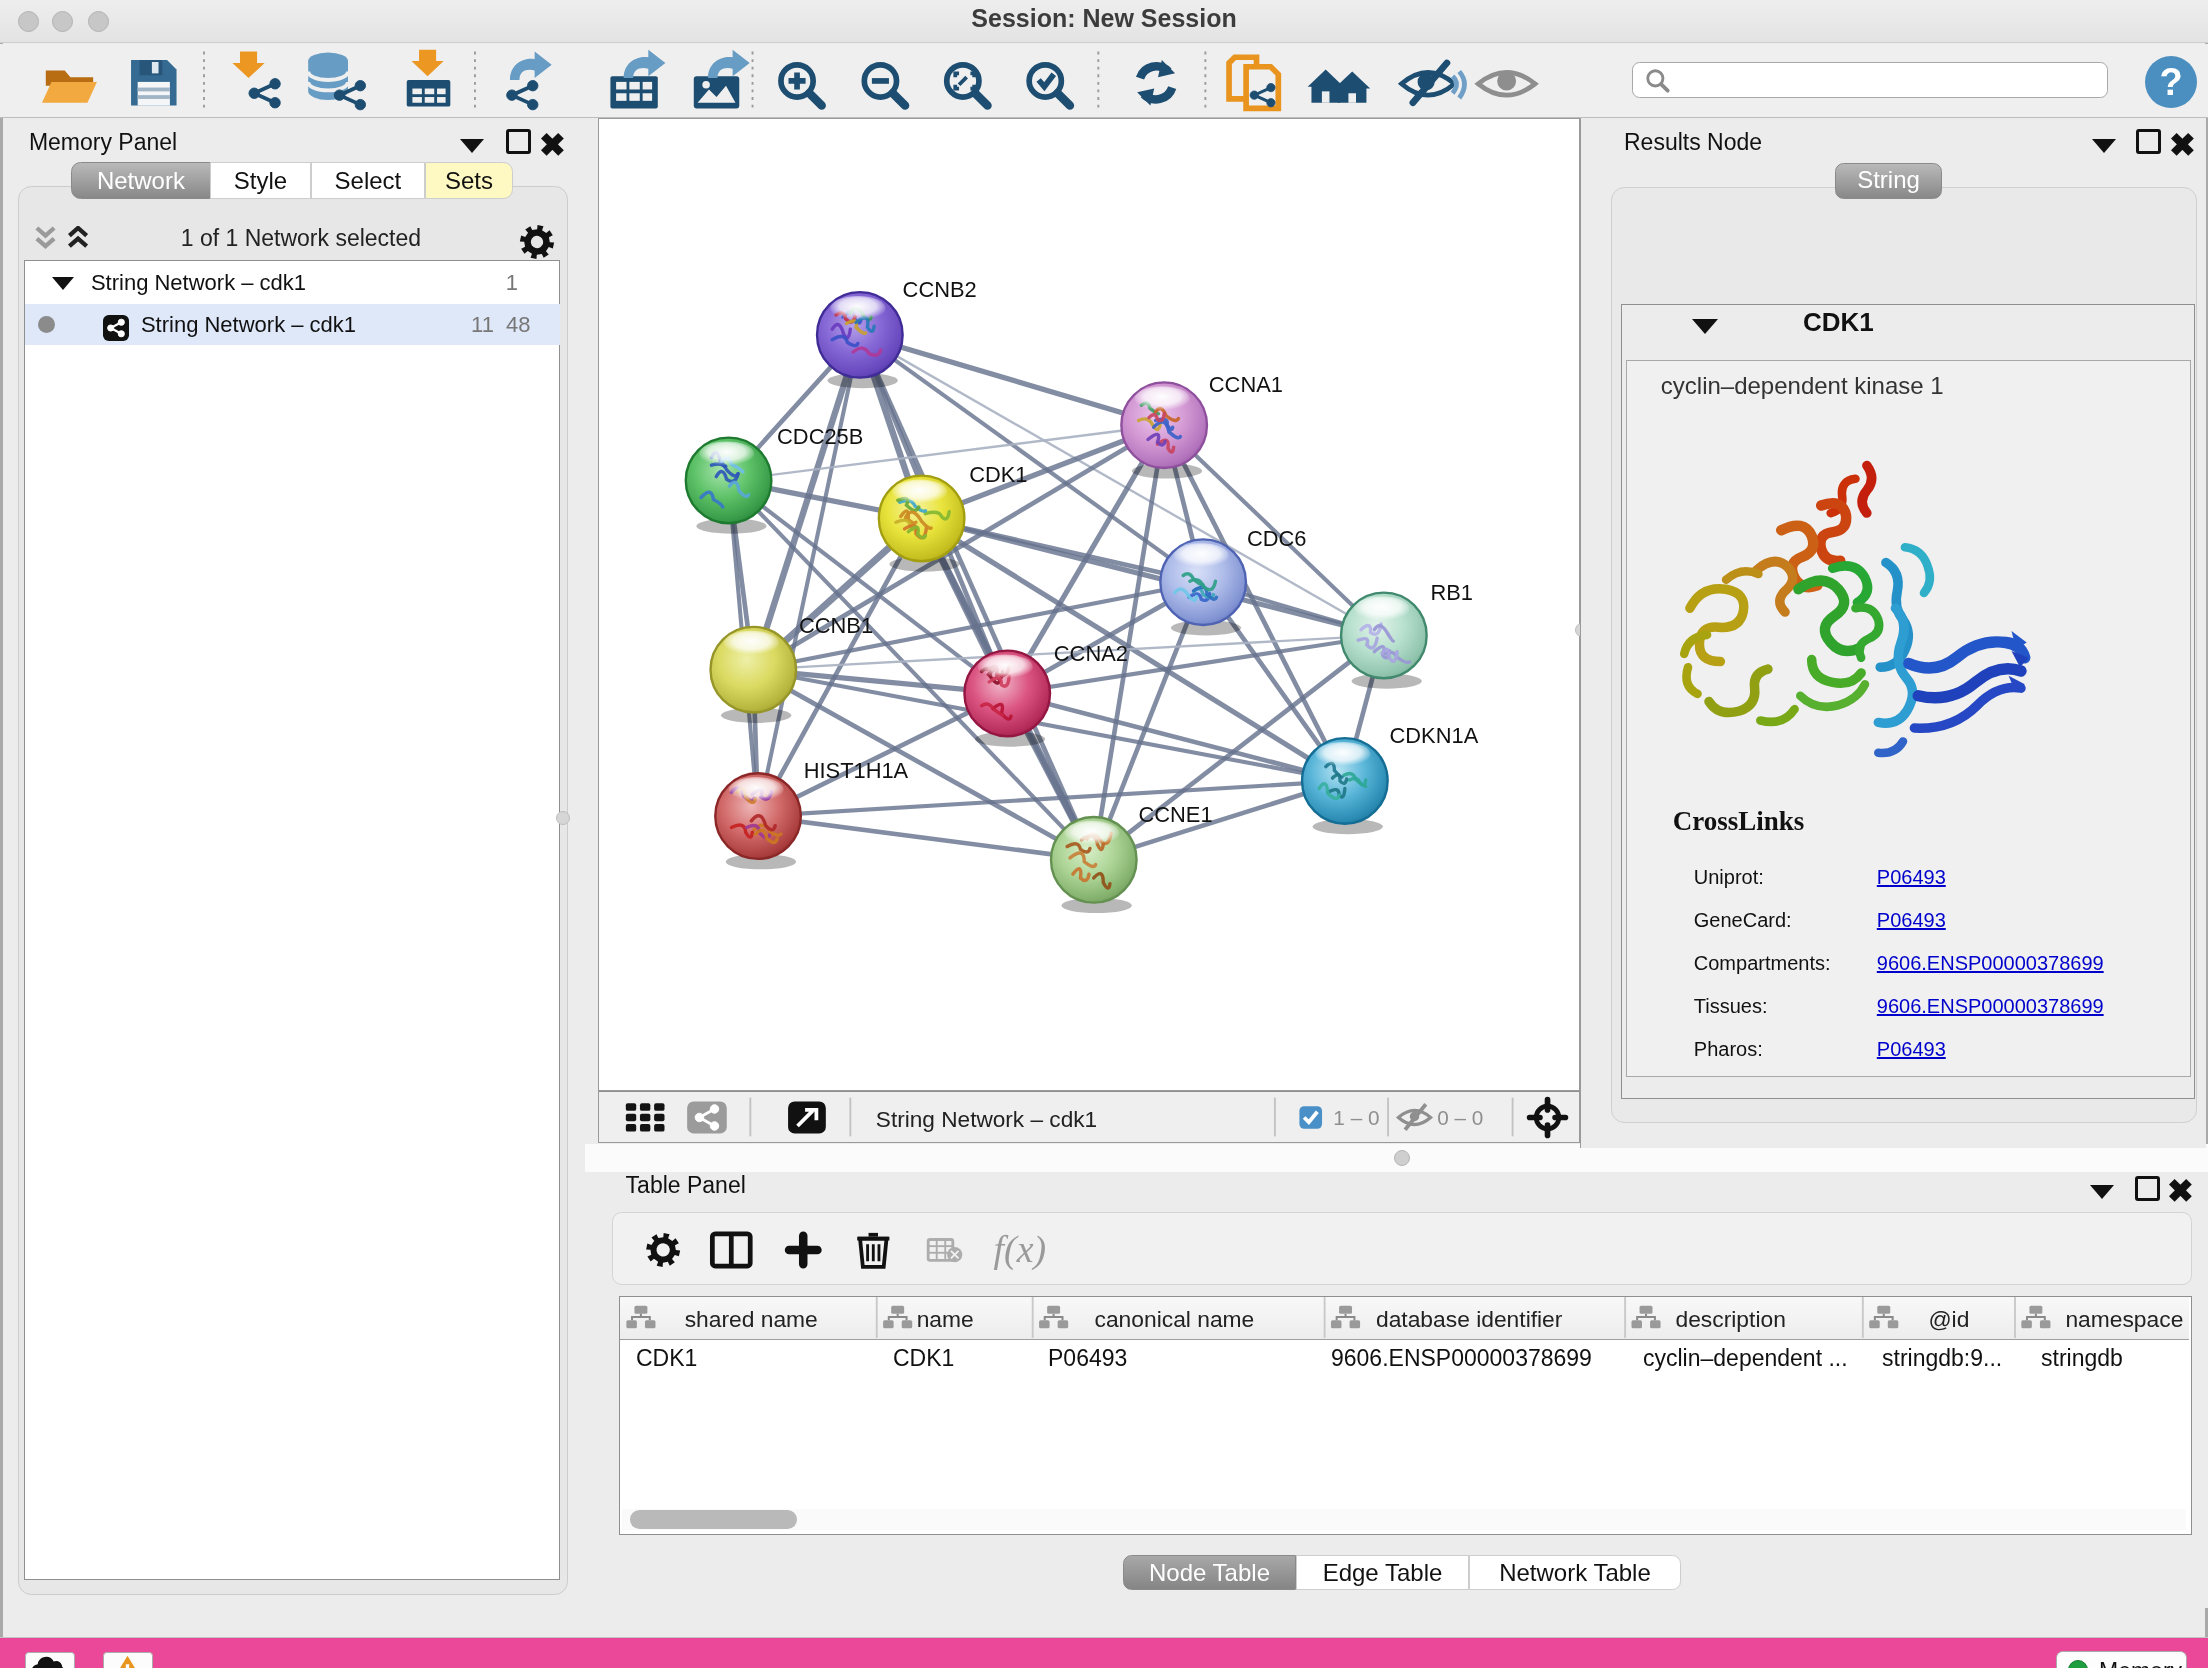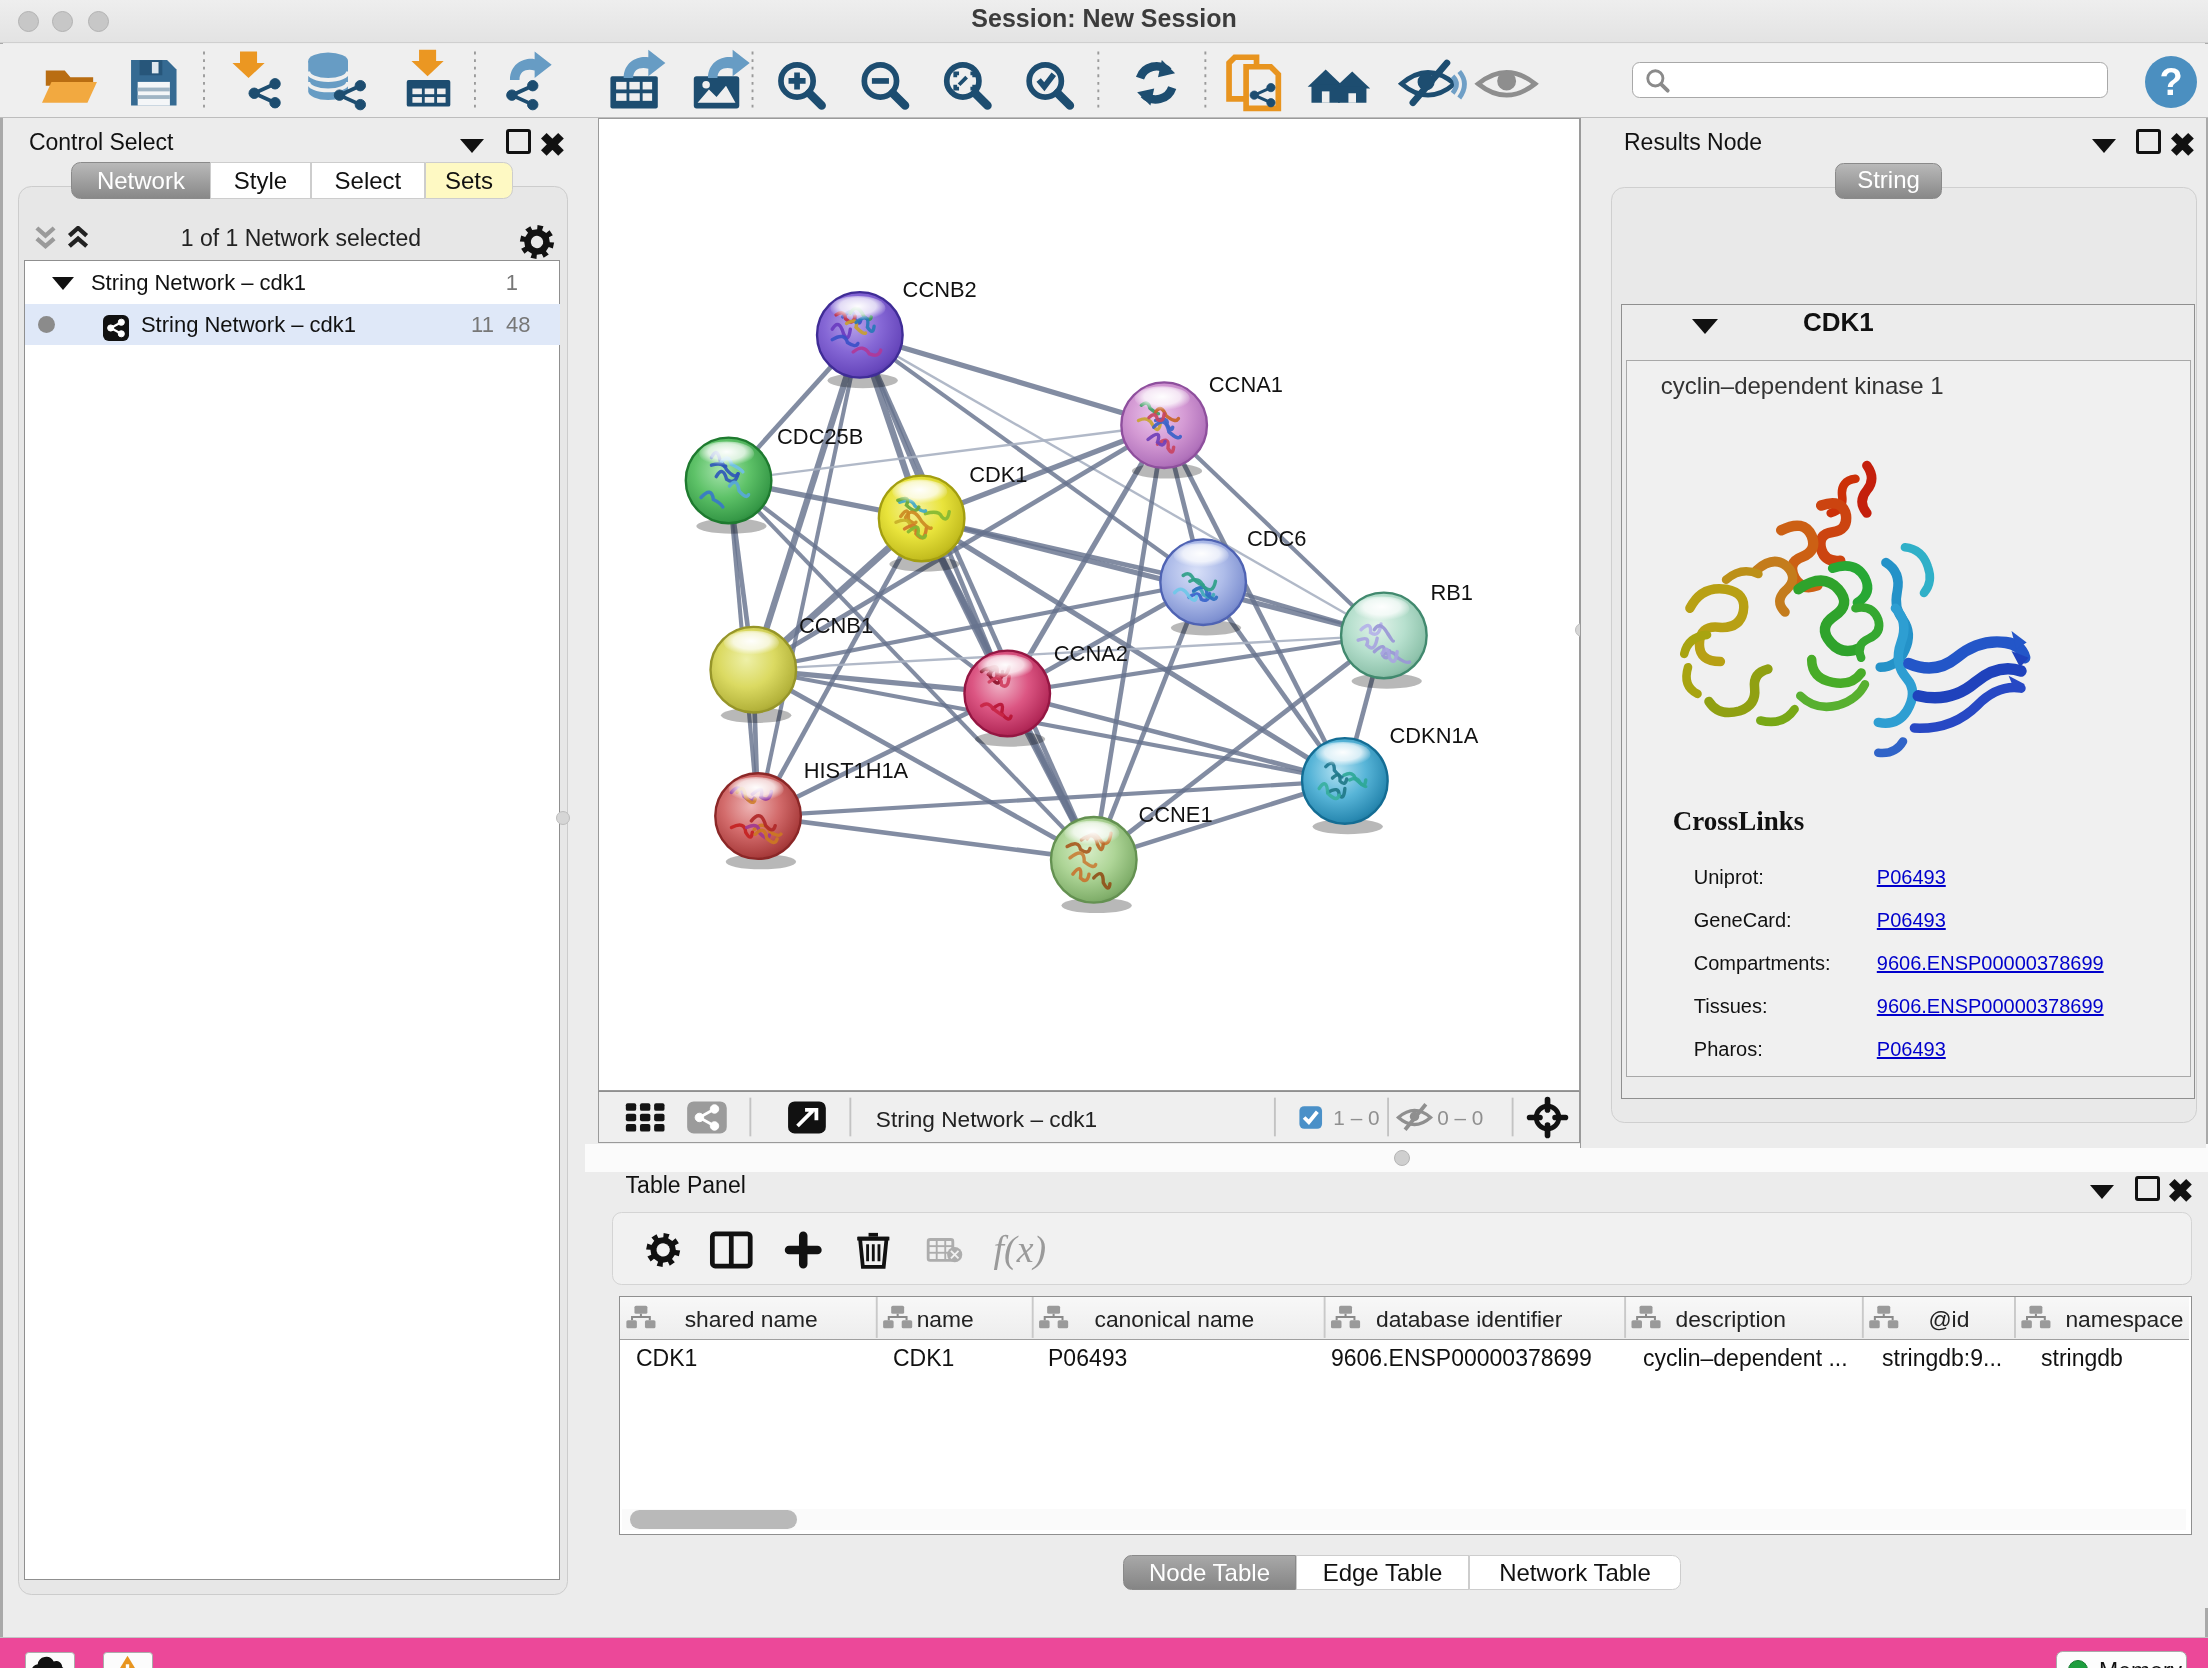--- a/index.html
+++ b/index.html
@@ -196,21 +196,21 @@
   <svg width="28.5" height="28.5" style="position:absolute;left:9.5px;top:2.9px" viewBox="0 0 30 30">
         <circle cx="13" cy="13" r="8" fill="none" stroke="#8a8a8a" stroke-width="3"></circle>
         <path d="M19 19 L26 26" stroke="#8a8a8a" stroke-width="4" stroke-linecap="round"></path>
       </svg>
 </div>
 
 <div class="abs" style="left:2145px;top:12.4px;width:52px;height:52px;border-radius:50%;background:#4b8fc0;color:#fff;font-size:38px;font-weight:bold;text-align:center;line-height:52px">?</div>
 </div>
 
 <div class="abs" style="left:2.9px;top:118px;width:596px;height:1489px;background:#ececec">
-  <div class="panel-title abs" style="left:26px;top:10.5px">Control Select</div>
+  <div class="panel-title abs" style="left:26px;top:10.5px">Memory Panel</div>
 
   <div class="abs" style="left:457px;top:21px;width:0;height:0;border-left:12.4px solid transparent;border-right:12.4px solid transparent;border-top:14.3px solid #111"></div>
   <div class="abs" style="left:503px;top:11.4px;width:25px;height:25px;border:3.8px solid #111;border-radius:2.9px"></div>
   <div class="abs" style="left:536px;top:7.6px;font-size:32px;font-weight:bold;color:#111">✖</div>
 
   <div class="abs" style="left:15px;top:68px;width:550px;height:1409px;background:#e7e7e7;border:1px solid #cccccc;border-radius:13.3px"></div>
 
   <div class="abs" style="left:68px;top:44px;width:140px;height:37px;background:linear-gradient(#b9b9b9,#888888);border:1px solid #8a8a8a;border-radius:9.5px 0 0 9.5px;color:#fff;font-size:24px;text-align:center;line-height:35px">Network</div>
   <div class="abs" style="left:207px;top:44px;width:101px;height:37px;background:#fff;border:1px solid #cdcdcd;color:#111;font-size:24px;text-align:center;line-height:35px">Style</div>
   <div class="abs" style="left:308px;top:44px;width:114px;height:37px;background:#fff;border:1px solid #cdcdcd;color:#111;font-size:24px;text-align:center;line-height:35px">Select</div>

